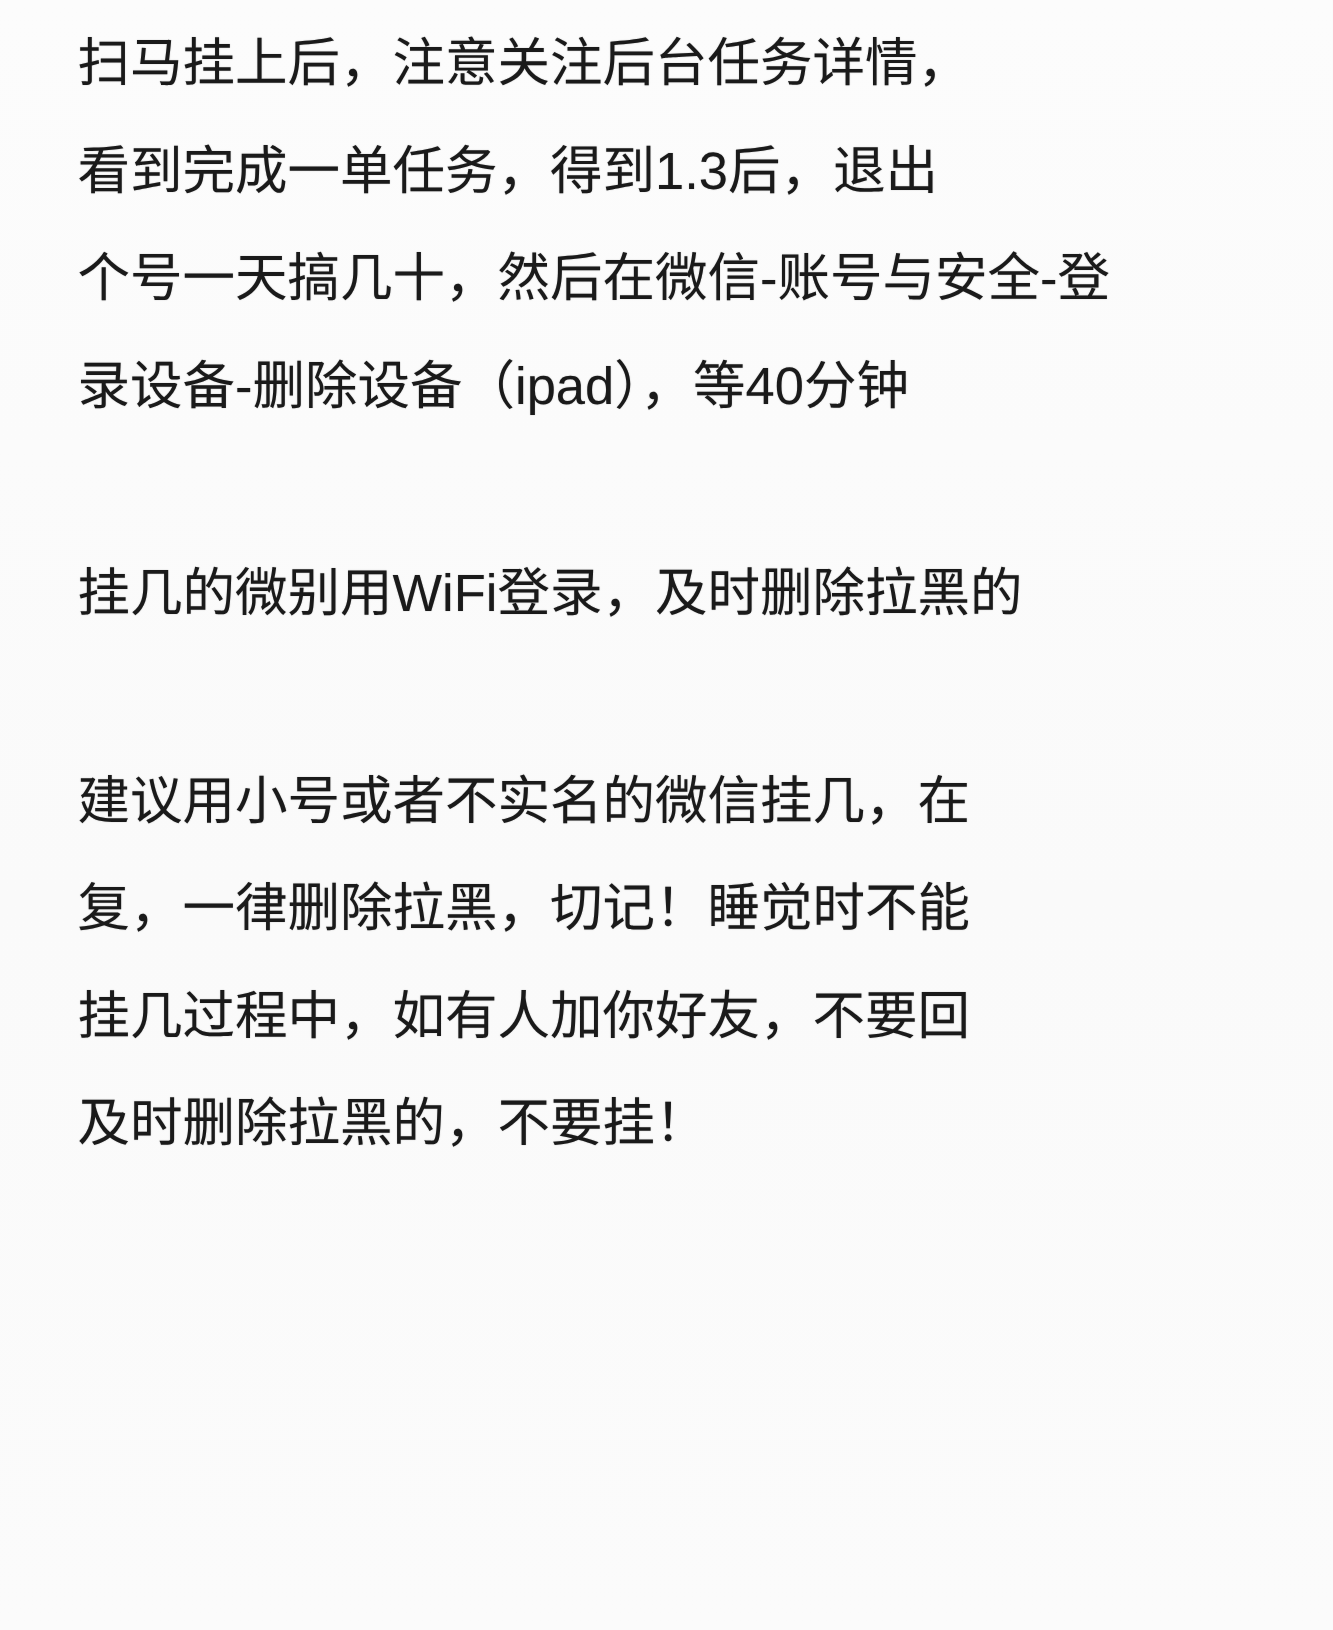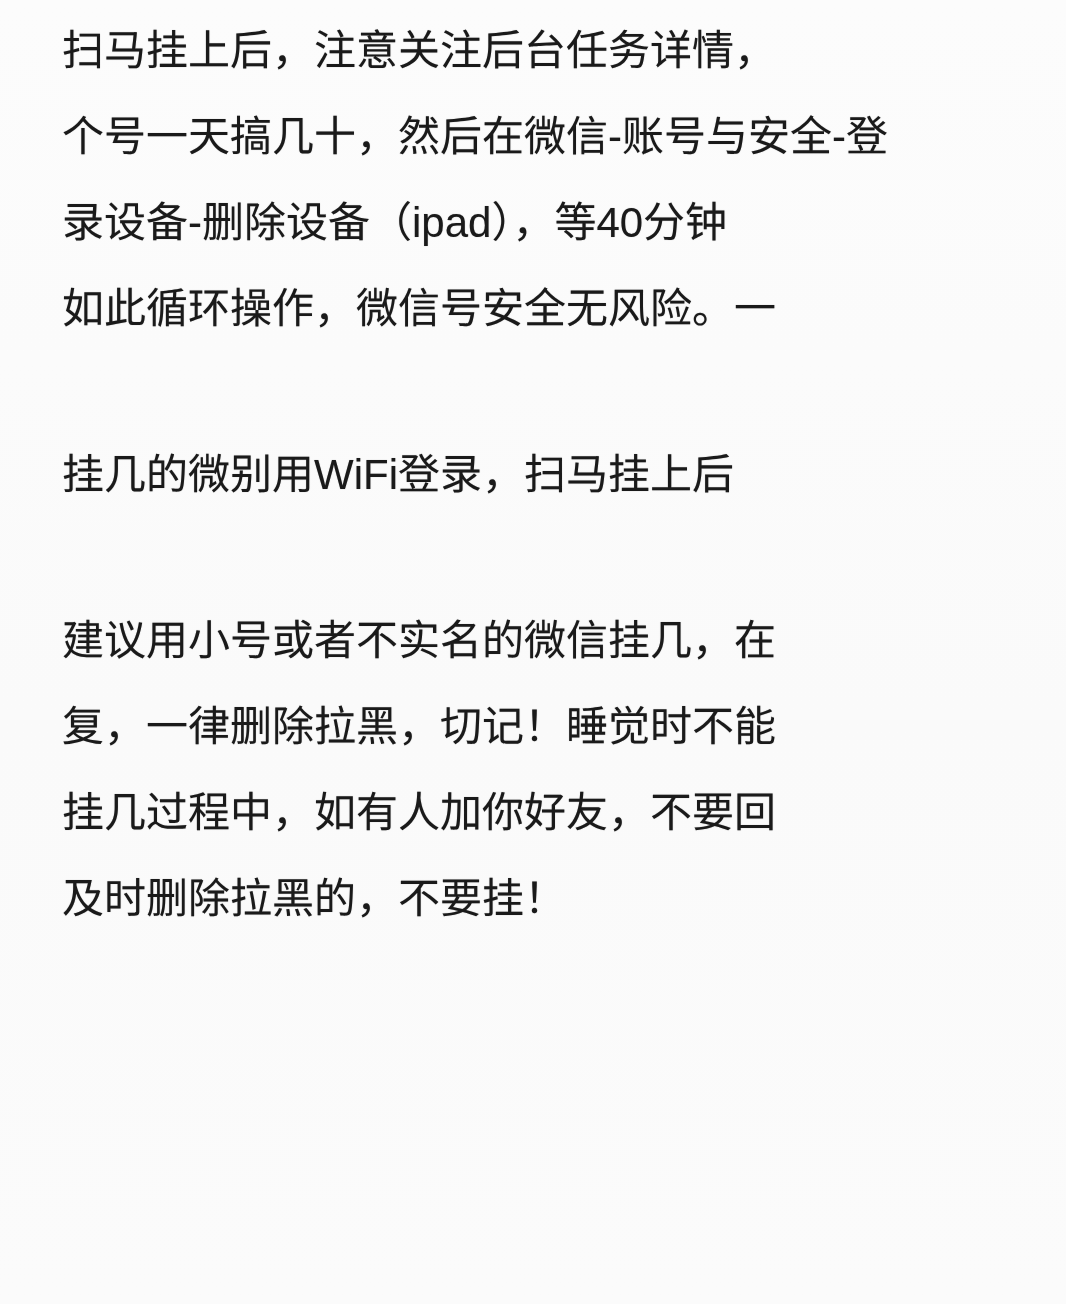--- a/index.html
+++ b/index.html
@@ -42,27 +42,27 @@
       text-shadow: 0 0 1px rgba(26,26,26,0.35);
     }
   </style>
 </head>
 <body>
 
 <main class="page">
 
   <section class="paragraph">
     <div class="line">扫马挂上后，注意关注后台任务详情，</div>
+    <div class="line">看到完成一单任务，得到1.3后，退出</div>
     <div class="line">个号一天搞几十，然后在微信-账号与安全-登</div>
     <div class="line">录设备-删除设备（ipad），等40分钟</div>
-    <div class="line">如此循环操作，微信号安全无风险。一</div>
   </section>
 
   <section class="paragraph">
-    <div class="line">挂几的微别用WiFi登录，扫马挂上后</div>
+    <div class="line">挂几的微别用WiFi登录，及时删除拉黑的</div>
   </section>
 
   <section class="paragraph">
     <div class="line">建议用小号或者不实名的微信挂几，在</div>
     <div class="line">复，一律删除拉黑，切记！睡觉时不能</div>
     <div class="line">挂几过程中，如有人加你好友，不要回</div>
     <div class="line">及时删除拉黑的，不要挂！</div>
   </section>
 
 </main>

